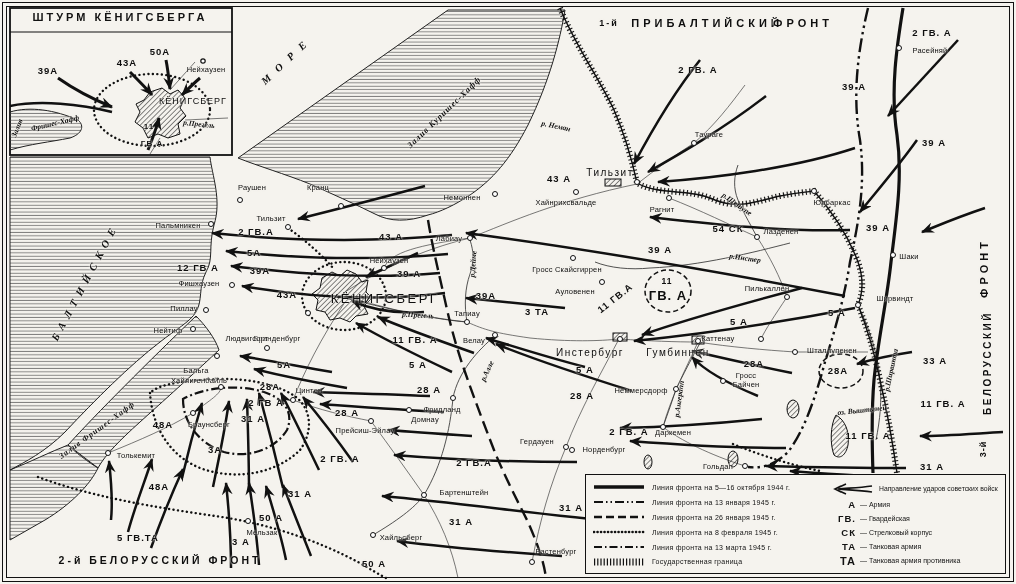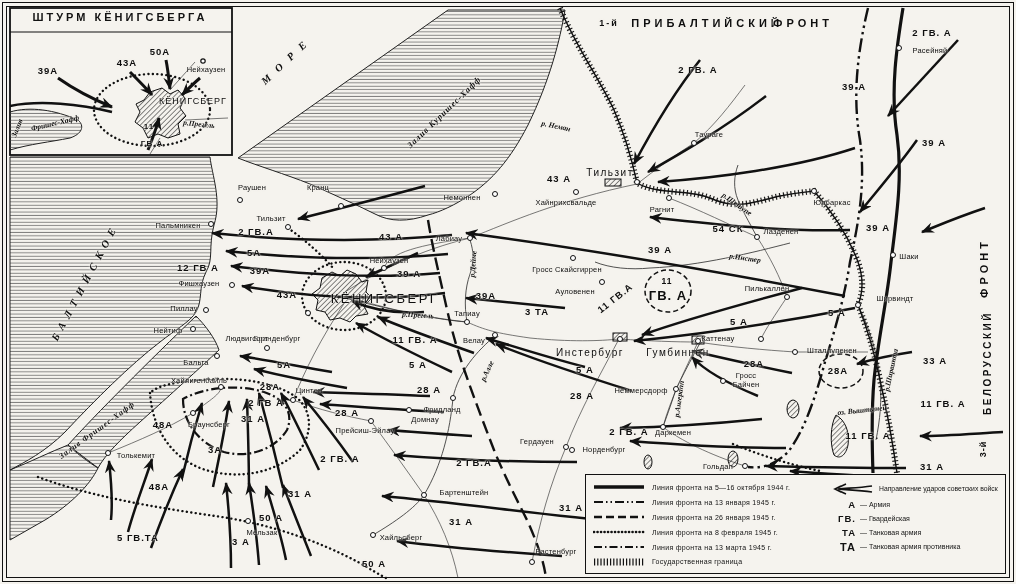--- a/index.html
+++ b/index.html
@@ -277,21 +277,21 @@
       <span class="lbl city" style="left: 199px; top: 283px; transform: translate(-50%, -50%);">Фишхаузен</span>
       <span class="dot" style="left: 232px; top: 285px;"></span>
       <span class="lbl city" style="left: 184px; top: 308px; transform: translate(-50%, -50%);">Пиллау</span>
       <span class="dot" style="left: 206px; top: 310px;"></span>
       <span class="lbl city" style="left: 168px; top: 330px; transform: translate(-50%, -50%);">Нейтиф</span>
       <span class="dot" style="left: 193px; top: 329px;"></span>
       <span class="lbl city" style="left: 277px; top: 318px; transform: translate(-50%, -50%); margin-top: 20px;">Бранденбург</span>
       <span class="dot" style="left: 308px; top: 313px;"></span>
       <span class="lbl city" style="left: 247px; top: 338px; transform: translate(-50%, -50%);">Людвигсорт</span>
       <span class="dot" style="left: 267px; top: 348px;"></span>
-      <span class="lbl city" style="left: 196px; top: 362px; transform: translate(-50%, -50%);">Бальга</span>
+      <span class="lbl city" style="left: 196px; top: 370px; transform: translate(-50%, -50%);">Бальга</span>
       <span class="dot" style="left: 217px; top: 356px;"></span>
       <span class="lbl city" style="left: 199px; top: 380px; transform: translate(-50%, -50%);">Хайлигенбайль</span>
       <span class="dot" style="left: 221px; top: 387px;"></span>
       <span class="lbl city" style="left: 309px; top: 390px; transform: translate(-50%, -50%);">Цинтен</span>
       <span class="dot" style="left: 293px; top: 400px;"></span>
       <span class="lbl city" style="left: 209px; top: 424px; transform: translate(-50%, -50%);">Браунсберг</span>
       <span class="dot" style="left: 193px; top: 413px;"></span>
       <span class="lbl city" style="left: 136px; top: 455px; transform: translate(-50%, -50%);">Толькемит</span>
       <span class="dot" style="left: 108px; top: 453px;"></span>
       <span class="lbl city" style="left: 262px; top: 532px; transform: translate(-50%, -50%);">Мельзак</span>
@@ -375,20 +375,21 @@
       <span class="lbl water" style="left: 85px; top: 282px; transform: translate(-50%, -50%) rotate(-62deg); font-size: 10.5px; letter-spacing: 6px;">БАЛТИЙСКОЕ</span>
       <span class="lbl water" style="left: 287px; top: 60px; transform: translate(-50%, -50%) rotate(-43deg); font-size: 10.5px; letter-spacing: 9px;">МОРЕ</span>
       <span class="lbl water" style="left: 444px; top: 112px; transform: translate(-50%, -50%) rotate(-44deg); font-size: 8.5px; letter-spacing: 1px;">Залив Куришес-Хафф</span>
       <span class="lbl water" style="left: 97px; top: 430px; transform: translate(-50%, -50%) rotate(-36deg); font-size: 8px; letter-spacing: 1px;">Залив Фришес-Хафф</span>
       <span class="lbl front" style="left: 609px; top: 23px; transform: translate(-50%, -50%); font-size: 9px; letter-spacing: 2px;">1-й</span>
       <span class="lbl front" style="left: 707px; top: 23px; transform: translate(-50%, -50%); font-size: 11px; letter-spacing: 4px;">ПРИБАЛТИЙСКИЙ</span>
       <span class="lbl front" style="left: 803px; top: 23px; transform: translate(-50%, -50%); font-size: 11px; letter-spacing: 4px;">ФРОНТ</span>
       <span class="lbl front" style="left: 984px; top: 268px; transform: translate(-50%, -50%) rotate(-90deg); font-size: 11px; letter-spacing: 4px;">ФРОНТ</span>
       <span class="lbl front" style="left: 987px; top: 363px; transform: translate(-50%, -50%) rotate(-90deg); font-size: 10px; letter-spacing: 2.5px;">БЕЛОРУССКИЙ</span>
       <span class="lbl front" style="left: 983px; top: 449px; transform: translate(-50%, -50%) rotate(-90deg); font-size: 9px; letter-spacing: 1px;">3-й</span>
+      <span class="lbl front" style="left: 160px; top: 560px; transform: translate(-50%, -50%); font-size: 10.5px; letter-spacing: 3px;">2-й БЕЛОРУССКИЙ ФРОНТ</span>
       <span class="lbl army" style="left: 48px; top: 70px; transform: translate(-50%, -50%);">39А</span>
       <span class="lbl army" style="left: 127px; top: 62px; transform: translate(-50%, -50%);">43А</span>
       <span class="lbl army" style="left: 160px; top: 51px; transform: translate(-50%, -50%);">50А</span>
       <span class="lbl city" style="left: 206px; top: 69px; transform: translate(-50%, -50%);">Нейхаузен</span>
       <span class="lbl city major" style="left: 193px; top: 101px; transform: translate(-50%, -50%); font-size: 9px; letter-spacing: 1px;">КЁНИГСБЕРГ</span>
       <span class="lbl river" style="left: 199px; top: 124px; transform: translate(-50%, -50%) rotate(6deg);">р.Прегель</span>
       <span class="lbl army" style="left: 149px; top: 126px; transform: translate(-50%, -50%); font-size: 8px;">11</span>
       <span class="lbl army" style="left: 152px; top: 143px; transform: translate(-50%, -50%); font-size: 8px;">ГВ А</span>
       <span class="lbl river" style="left: 17px; top: 128px; transform: translate(-50%, -50%) rotate(-68deg);">Залив</span>
       <span class="lbl river" style="left: 55px; top: 123px; transform: translate(-50%, -50%) rotate(-13deg);">Фришес-Хафф</span>
@@ -448,20 +449,24 @@
       <div id="legend-abbrev">
           <div class="abbr-row">
             <b>А</b>
             <span>— Армия</span>
           </div>
           <div class="abbr-row">
             <b>ГВ.</b>
             <span>— Гвардейская</span>
           </div>
           <div class="abbr-row">
+            <b>СК</b>
+            <span>— Стрелковый корпус</span>
+          </div>
+          <div class="abbr-row">
             <b>ТА</b>
             <span>— Танковая армия</span>
           </div>
           <div class="abbr-row">
             <b class="enemy">ТА</b>
             <span>— Танковая армия противника</span>
           </div>
         </div>
     </div>
   </div>

